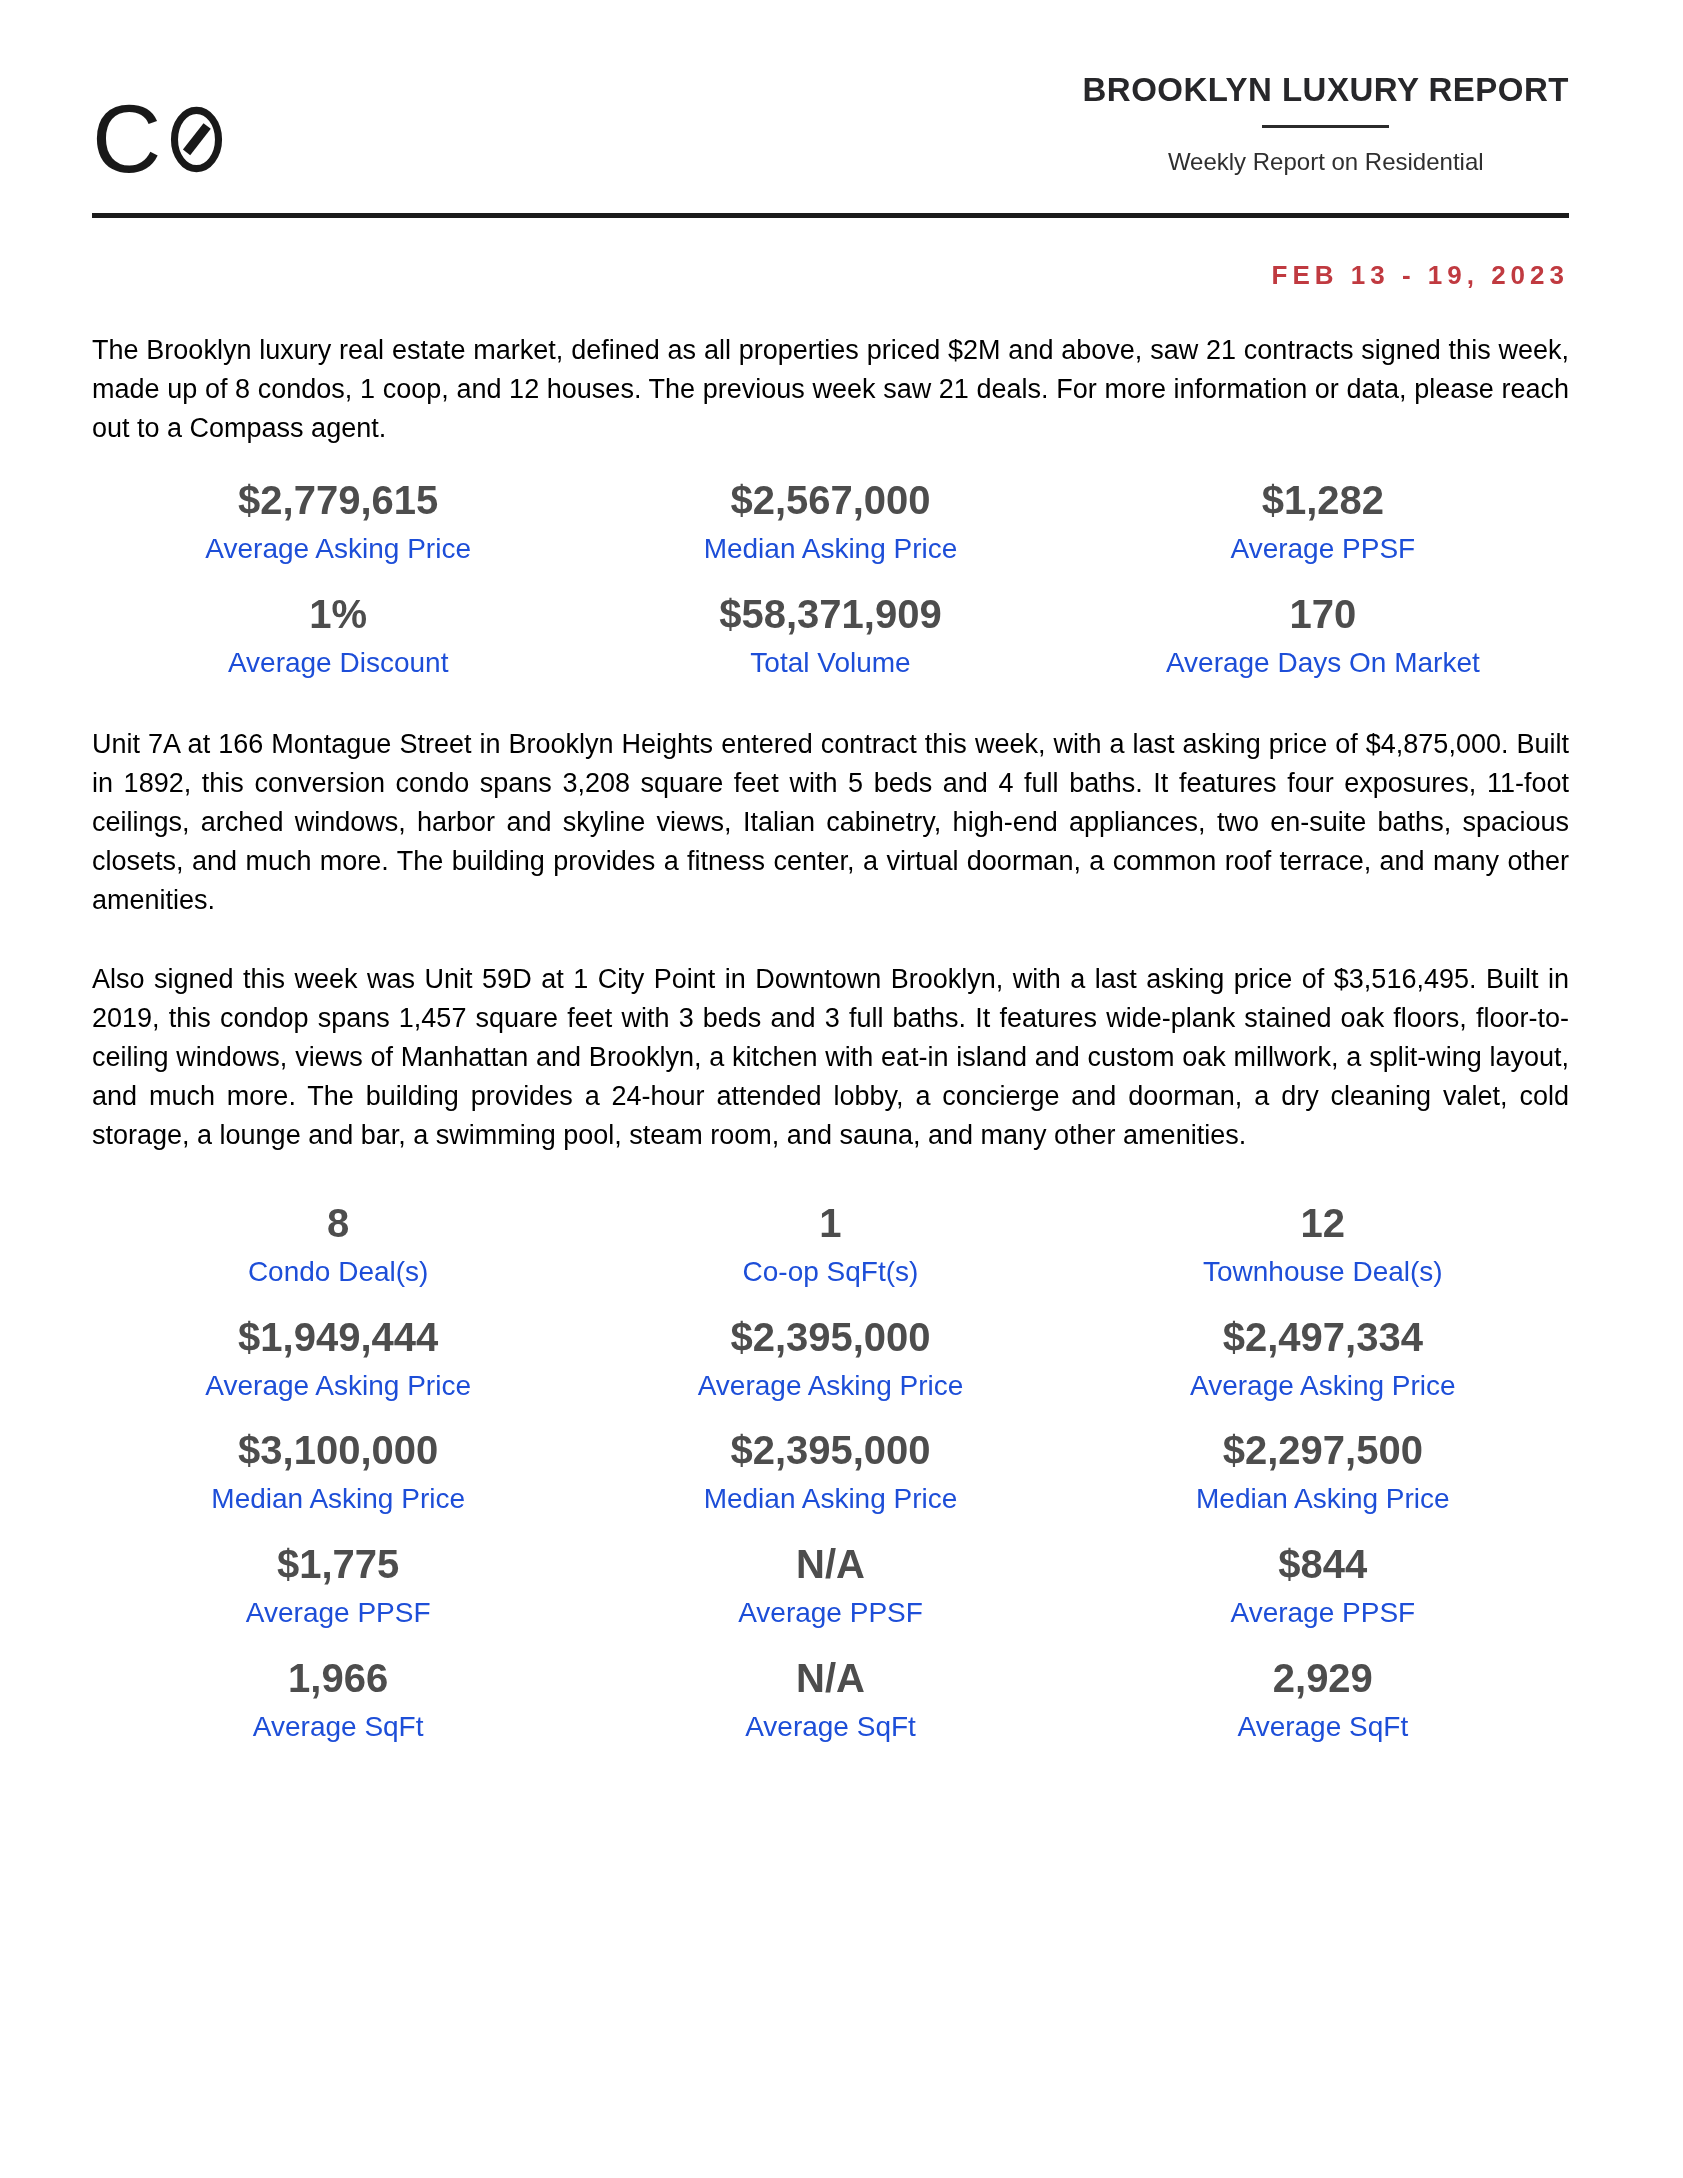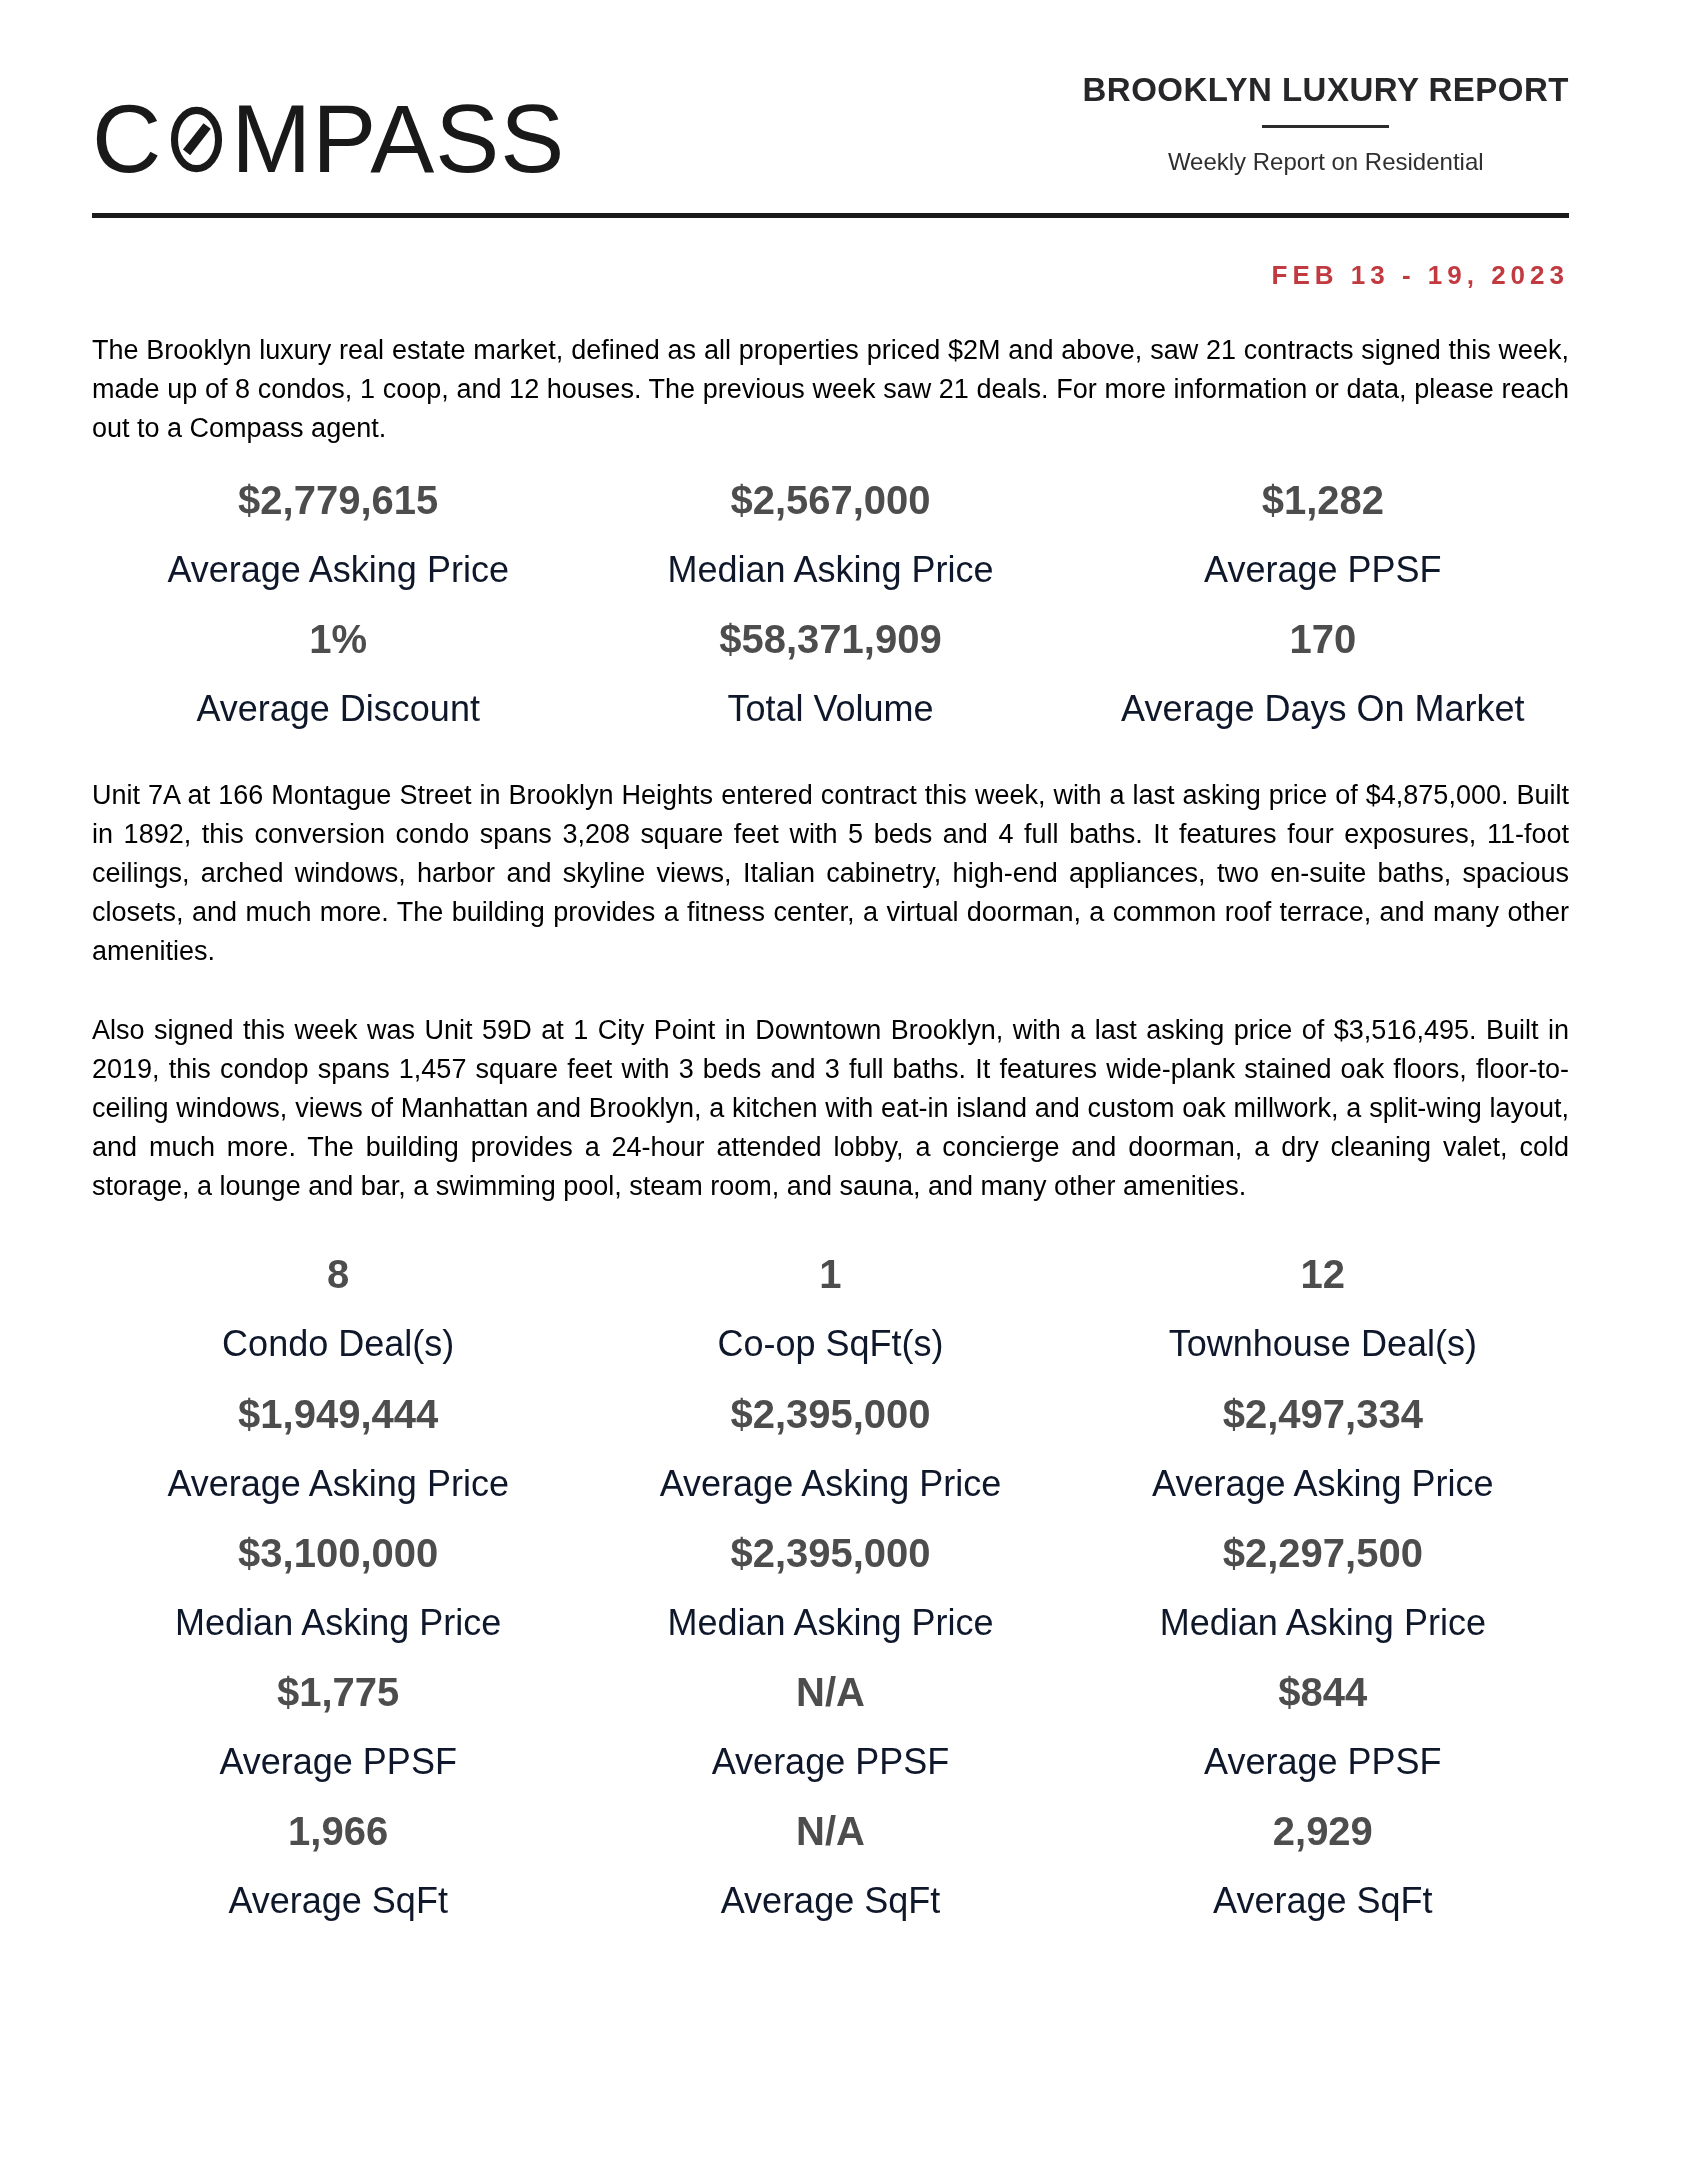--- a/index.html
+++ b/index.html
@@ -93,42 +93,41 @@
   .breakdown { margin-top: 44px; }
 
   .stat-cell { display: flex; flex-direction: column; align-items: center; }
   .stat-value {
     font-size: 40px;
     font-weight: 700;
     color: #4d4d4d;
     line-height: 1.2;
   }
   .stat-label {
-    margin-top: 24px;
-    font-size: 36px;
+    margin-top: 8px;
+    font-size: 28px;
     font-weight: 400;
-    color: #0f172a;
+    color: #1d4ed8;
     line-height: 1.2;
   }
 </style>
 </head>
 <body>
 
 <div class="page shell">
 
   <header class="masthead">
     <div class="logo">
       <span>C</span>
       <span>
           <svg width="57" height="71" viewBox="0 0 80 100" aria-hidden="true">
             <ellipse cx="40" cy="50" rx="31" ry="41" fill="none" stroke="#191919" stroke-width="10"></ellipse>
             <line x1="26" y1="68" x2="55" y2="31" stroke="#191919" stroke-width="13"></line>
           </svg>
         </span>
-      <span>MPASS</span>
     </div>
     <div class="masthead-right">
       <div class="report-title">BROOKLYN LUXURY REPORT</div>
       <div class="title-rule"></div>
       <div class="report-subtitle">
         <div>Weekly Report on Residential</div>
       </div>
     </div>
   </header>
 

